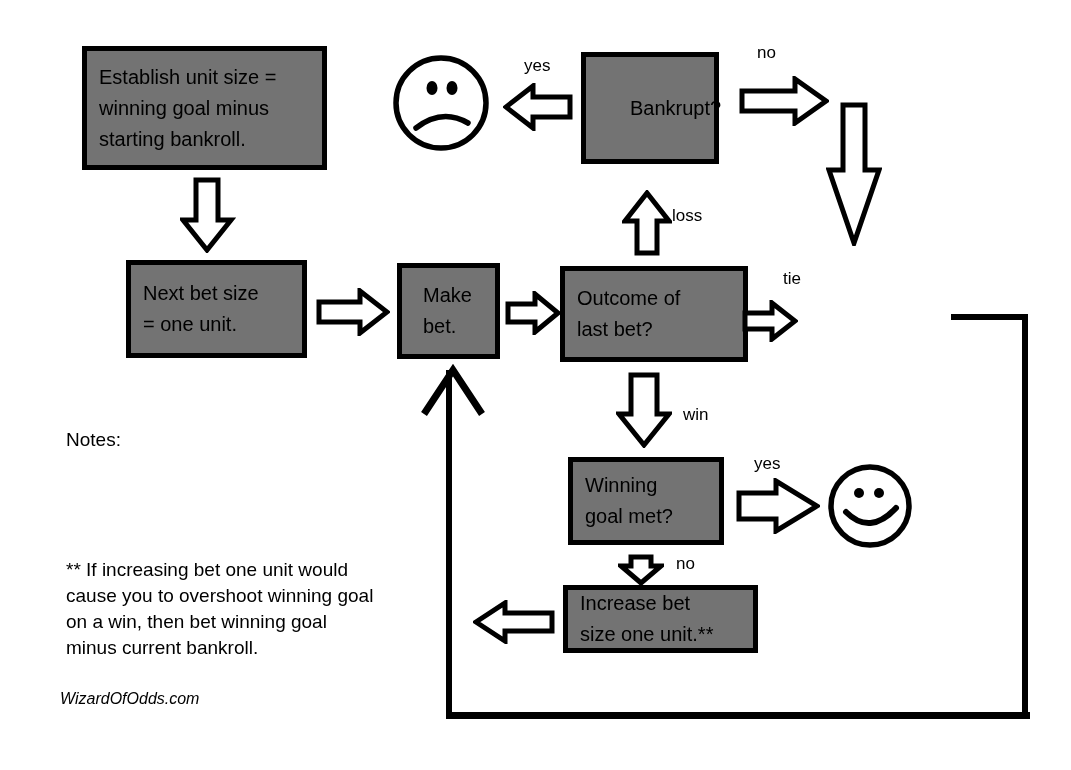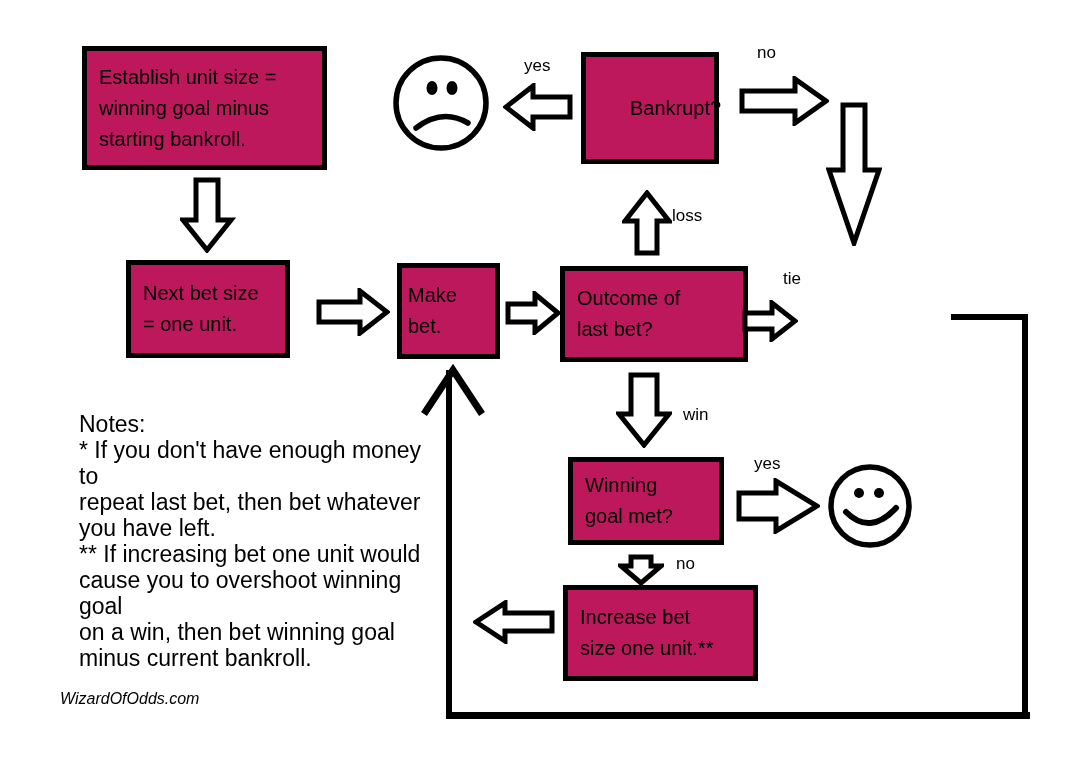--- a/index.html
+++ b/index.html
@@ -1,66 +1,66 @@
 <!DOCTYPE html>
 <html><head>
 <meta charset="utf-8">
 <style>
   html,body{margin:0;padding:0;background:#fff;}
   .canvas{
     position:relative;width:1071px;height:770px;background:#ffffff;
     font-family:"Liberation Sans","DejaVu Sans",sans-serif;color:#000;overflow:hidden;
   }
   .fbox{
-    position:absolute;box-sizing:border-box;border:5px solid #000;background:#be185d;
+    position:absolute;box-sizing:border-box;border:5px solid #000;background:#737373;
     display:flex;align-items:center;padding:0 12px;
     font-size:20px;line-height:31px;white-space:pre-line;
   }
   .lbl{
     position:absolute;font-size:17px;line-height:26px;white-space:nowrap;
   }
   .arrow{position:absolute;display:block;}
   .arrow polygon{fill:#fff;stroke:#000;stroke-width:5;stroke-linejoin:miter;}
   .line{position:absolute;background:#000;}
   .face circle.outline{fill:none;stroke:#000;stroke-width:5.5;}
   .face .eye{fill:#000;stroke:none;}
   .face path{fill:none;stroke:#000;stroke-width:5.5;stroke-linecap:round;}
   .chevron path{fill:none;stroke:#000;stroke-width:7;stroke-linejoin:miter;}
   .notes-heading,.note{
-    position:absolute;left:79px;width:350px;font-size:23px;line-height:26px;white-space:pre-line;
+    position:absolute;left:66px;width:350px;font-size:19px;line-height:26px;white-space:pre-line;margin-top:16px;
   }
   .footer-brand{
     position:absolute;left:60px;top:690px;font-size:16px;font-style:italic;
   }
 </style>
 </head>
 <body>
 
 <div class="canvas">
 
   <div class="fbox" style="left:82px;top:46px;width:245px;height:124px;">Establish unit size =
 winning goal minus
 starting bankroll.</div>
 
-  <div class="fbox" style="left:126px;top:260px;width:164px;height:98px;">Next bet size
+  <div class="fbox" style="left:126px;top:260px;width:181px;height:98px;">Next bet size
 = one unit.</div>
 
-  <div class="fbox" style="left:397px;top:263px;width:103px;height:96px;padding:0 6px;">Make
+  <div class="fbox" style="left:397px;top:263px;width:103px;height:96px;padding:0 21px;">Make
 bet.</div>
 
   <div class="fbox" style="left:560px;top:266px;width:188px;height:96px;">Outcome of
 last bet?</div>
 
   <div class="fbox" style="left:581px;top:52px;width:138px;height:112px;padding-left:44px;">Bankrupt?</div>
 
 
   <div class="fbox" style="left:568px;top:457px;width:156px;height:88px;">Winning
 goal met?</div>
 
-  <div class="fbox" style="left:563px;top:585px;width:195px;height:96px;">Increase bet
+  <div class="fbox" style="left:563px;top:585px;width:195px;height:68px;">Increase bet
 size one unit.**</div>
 
   <div class="lbl" style="left:524px;top:53px;">yes</div>
   <div class="lbl" style="left:757px;top:40px;">no</div>
   <div class="lbl" style="left:672px;top:203px;">loss</div>
   <div class="lbl" style="left:751px;top:266px;margin-left:32px;">tie</div>
   <div class="lbl" style="left:683px;top:391px;margin-top:11px;">win</div>
   <div class="lbl" style="left:754px;top:451px;">yes</div>
   <div class="lbl" style="left:676px;top:551px;">no</div>
 
@@ -128,23 +128,20 @@
 
   <svg class="chevron" style="position:absolute;left:419px;top:363px;" width="68" height="56" viewBox="0 0 68 56">
     <path d="M 5 51 L 34 7 L 63 51"></path>
   </svg>
   <div class="line" style="left:446px;top:370px;width:6px;height:348px;"></div>
   <div class="line" style="left:446px;top:712px;width:584px;height:7px;"></div>
   <div class="line" style="left:1022px;top:314px;width:6px;height:404px;"></div>
   <div class="line" style="left:951px;top:314px;width:77px;height:6px;"></div>
 
   <div class="notes-heading" style="top:411px;">Notes:</div>
-  <div class="note" style="top:437px;">*  If you don't have enough money to
-repeat last bet, then bet whatever
-you have left.</div>
   <div class="note" style="top:541px;">**  If increasing bet one unit would
 cause you to overshoot winning goal
 on a win, then bet winning goal
 minus current bankroll.</div>
 
   <div class="footer-brand">WizardOfOdds.com</div>
 
 </div>
 
 </body></html>

